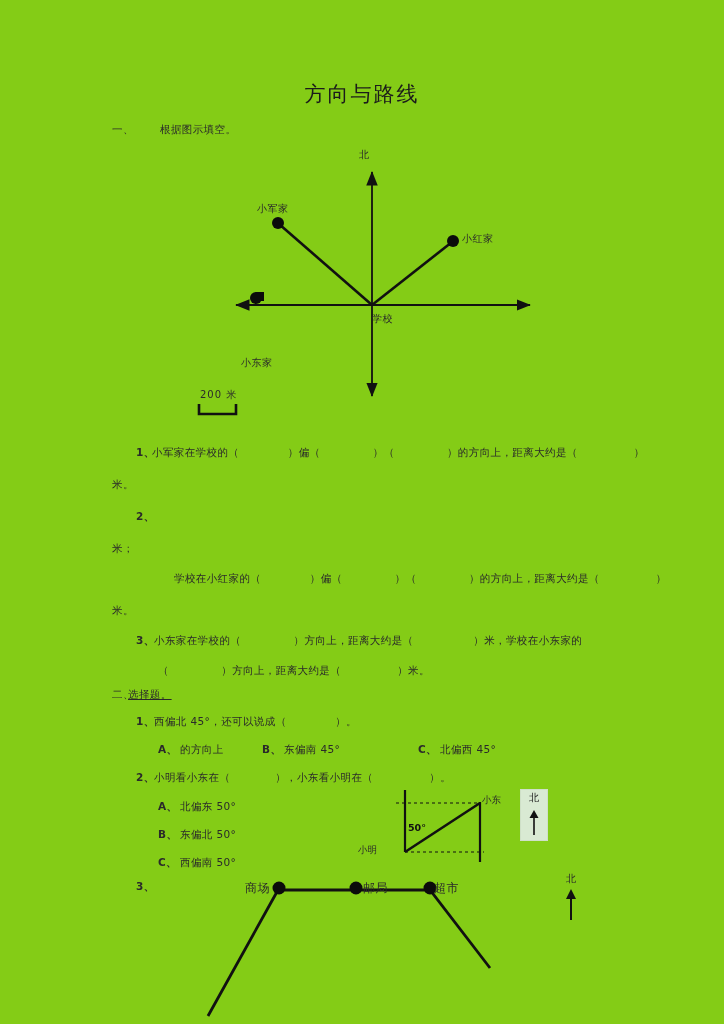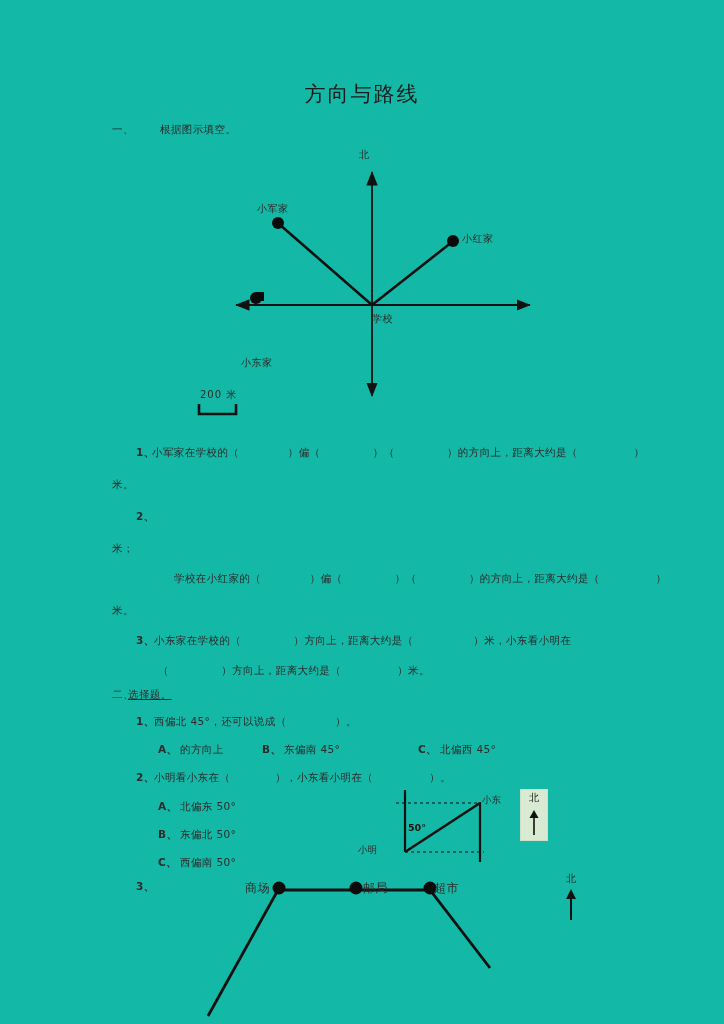--- a/index.html
+++ b/index.html
@@ -11,21 +11,21 @@
     width: 724px;
     height: 1024px;
     position: relative;
     font-family: "DejaVu Sans", "Liberation Sans", sans-serif;
     color: #1a1a1a;
     overflow: hidden;
   }
   .page {
     position: absolute;
     inset: 0;
-    background: #14b8a6;
+    background: #84cc16;
   }
 
   
   .doc-title {
     position: absolute;
     top: 80px;
     left: 0;
     width: 724px;
     text-align: center;
     font-size: 21px;
@@ -207,21 +207,21 @@
   <div class="txt bold" style="left:136px; top:446px;">1、</div>
   <div class="txt" style="left:152px; top:446px;">小军家在学校的（             ）偏（              ）（              ）的方向上，距离大约是（               ）</div>
   <div class="txt" style="left:112px; top:478px;">米。</div>
 
   <div class="txt bold" style="left:136px; top:510px;">2、</div>
   <div class="txt" style="left:112px; top:542px;">米；</div>
   <div class="txt" style="left:174px; top:572px;">学校在小红家的（             ）偏（              ）（              ）的方向上，距离大约是（               ）</div>
   <div class="txt" style="left:112px; top:604px;">米。</div>
 
   <div class="txt bold" style="left:136px; top:634px;">3、</div>
-  <div class="txt" style="left:154px; top:634px;">小东家在学校的（              ）方向上，距离大约是（                ）米，小东看小明在</div>
+  <div class="txt" style="left:154px; top:634px;">小东家在学校的（              ）方向上，距离大约是（                ）米，学校在小东家的</div>
   <div class="txt" style="left:158px; top:664px;">（              ）方向上，距离大约是（               ）米。</div>
 
   <div class="txt" style="left:112px; top:688px;">二、</div>
   <div class="txt" style="left:128px; top:688px;text-decoration:underline;">选择题。</div>
 
   <div class="txt bold" style="left:136px; top:715px;">1、</div>
   <div class="txt" style="left:154px; top:715px;">西偏北 45°，还可以说成（             ）。</div>
 
   <div class="txt bold" style="left:158px; top:743px;">A、</div>
   <div class="txt" style="left:180px; top:743px;">的方向上</div>

